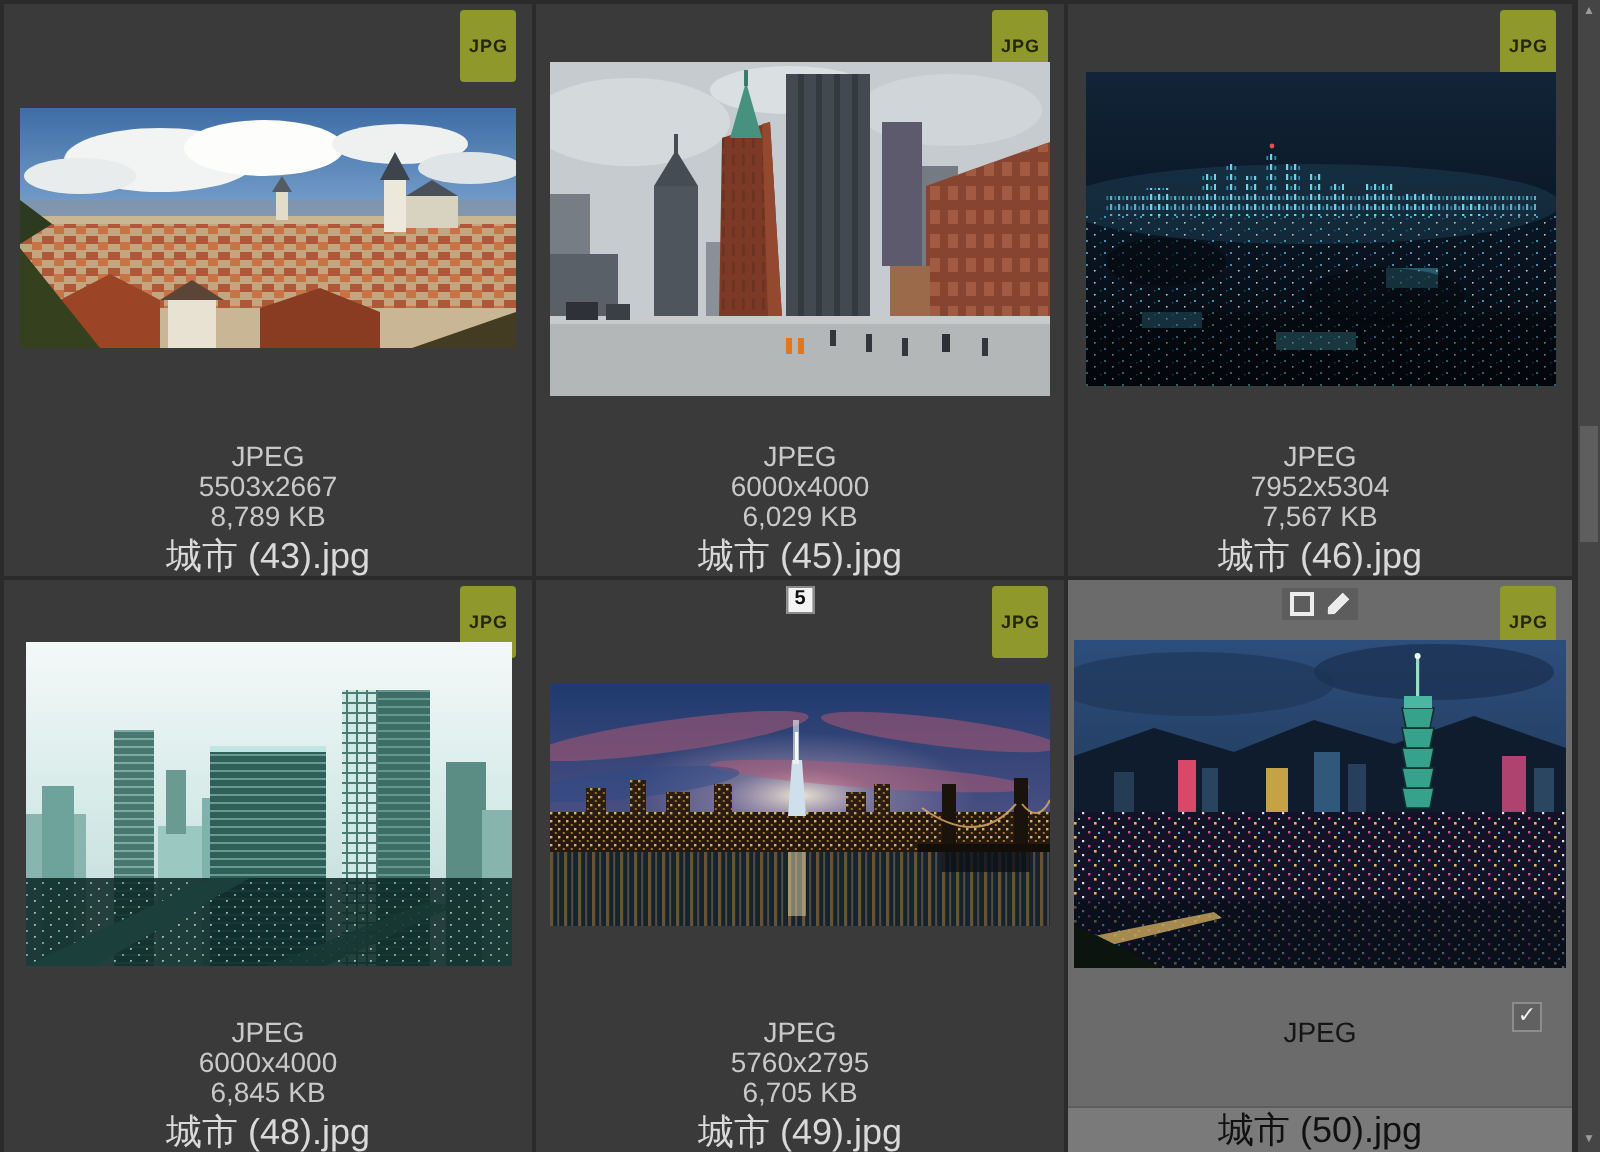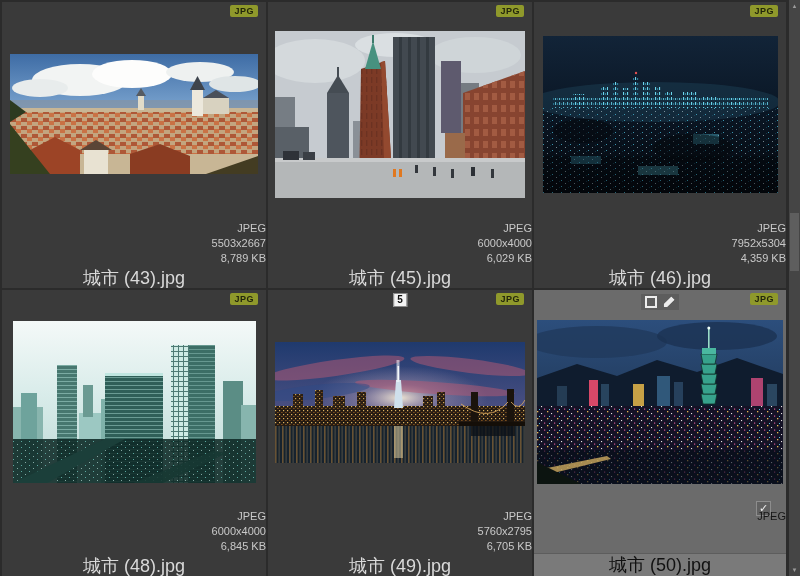--- a/index.html
+++ b/index.html
@@ -7,29 +7,29 @@
     font-family:"Liberation Sans","DejaVu Sans",sans-serif;background:#2b2b2b;}
   .grid{position:absolute;top:0;left:0;right:12px;bottom:0;display:grid;
     grid-template-columns:266px 266px 1fr;grid-template-rows:288px 288px;
     border-top:2px solid #2b2b2b;border-left:2px solid #2b2b2b;box-sizing:border-box;}
   .cell{position:relative;background:#3a3a3a;border-right:2px solid #2b2b2b;
     border-bottom:2px solid #2b2b2b;box-sizing:border-box;overflow:hidden;}
   .cell.selected{background:#6b6b6b;}
   .thumb-area{position:absolute;top:16px;left:1px;right:1px;height:192px;
     display:flex;align-items:center;justify-content:center;}
   .thumb{display:block;}
-  .meta{position:absolute;top:219px;left:0;right:0;text-align:right;
-    font-size:11px;line-height:15px;color:#c9c9c9;}
+  .meta{position:absolute;top:219px;left:0;right:0;text-align:center;
+    font-size:14px;line-height:15px;color:#c9c9c9;}
   .filename{position:absolute;top:268px;left:0;right:0;text-align:center;
     font-size:18px;line-height:16px;color:#d9d9d9;}
   .selected .meta{color:#161616;}
   .selected .filename{color:#111;background:#7a7a7a;top:263px;padding:3px 0 4px;
     border-top:1px solid #5d5d5d;border-bottom:1px solid #5d5d5d;}
   .jpg-badge{position:absolute;top:3px;right:8px;background:#8f992b;color:#23260b;
-    font-size:9px;font-weight:bold;line-height:12px;padding:0 4px;border-radius:2px;
+    font-size:9px;font-weight:bold;line-height:12px;padding:12px 4px;border-radius:2px;
     letter-spacing:.5px;}
   .rating-badge{position:absolute;top:3px;left:50%;transform:translateX(-50%);
     background:#f4f4f4;color:#111;border:1px solid #8a8a8a;font-size:10px;
     font-weight:bold;line-height:12px;padding:0 3px;}
   .tool-chip{position:absolute;top:4px;left:50%;transform:translateX(-50%);
     background:#5d5d5d;display:flex;gap:5px;align-items:center;padding:2px 4px;}
   .square-icon{width:8px;height:8px;border:2px solid #ececec;display:inline-block;}
   .pencil-icon{width:13px;height:5px;background:#ececec;display:inline-block;
     transform:rotate(-45deg);clip-path:polygon(0 50%,20% 0,100% 0,100% 100%,20% 100%);}
   .checkbox{position:absolute;top:211px;right:15px;width:15px;height:15px;
@@ -197,21 +197,21 @@
           <rect x="28" y="120" width="30" height="8" fill="#4ab8d4" opacity=".35"></rect>
           <rect x="95" y="130" width="40" height="9" fill="#63d0e6" opacity=".35"></rect>
           <ellipse cx="40" cy="95" rx="30" ry="12" fill="#03070c" opacity=".55"></ellipse>
           <ellipse cx="150" cy="112" rx="40" ry="14" fill="#03070c" opacity=".5"></ellipse>
           <rect y="120" width="235" height="37" fill="#020508" opacity=".35"></rect>
         </svg>
       </div>
       <div class="meta">
         <div>JPEG</div>
         <div>7952x5304</div>
-        <div>4,359 KB</div>
+        <div>7,567 KB</div>
       </div>
       <div class="filename">城市 (46).jpg</div>
     </div>
 
     <div class="cell">
       <span class="jpg-badge">JPG</span>
       <div class="thumb-area">
         <svg class="thumb" width="243" height="162" viewBox="0 0 243 162">
           <defs>
             <linearGradient id="g4" x1="0" y1="0" x2="0" y2="1">

